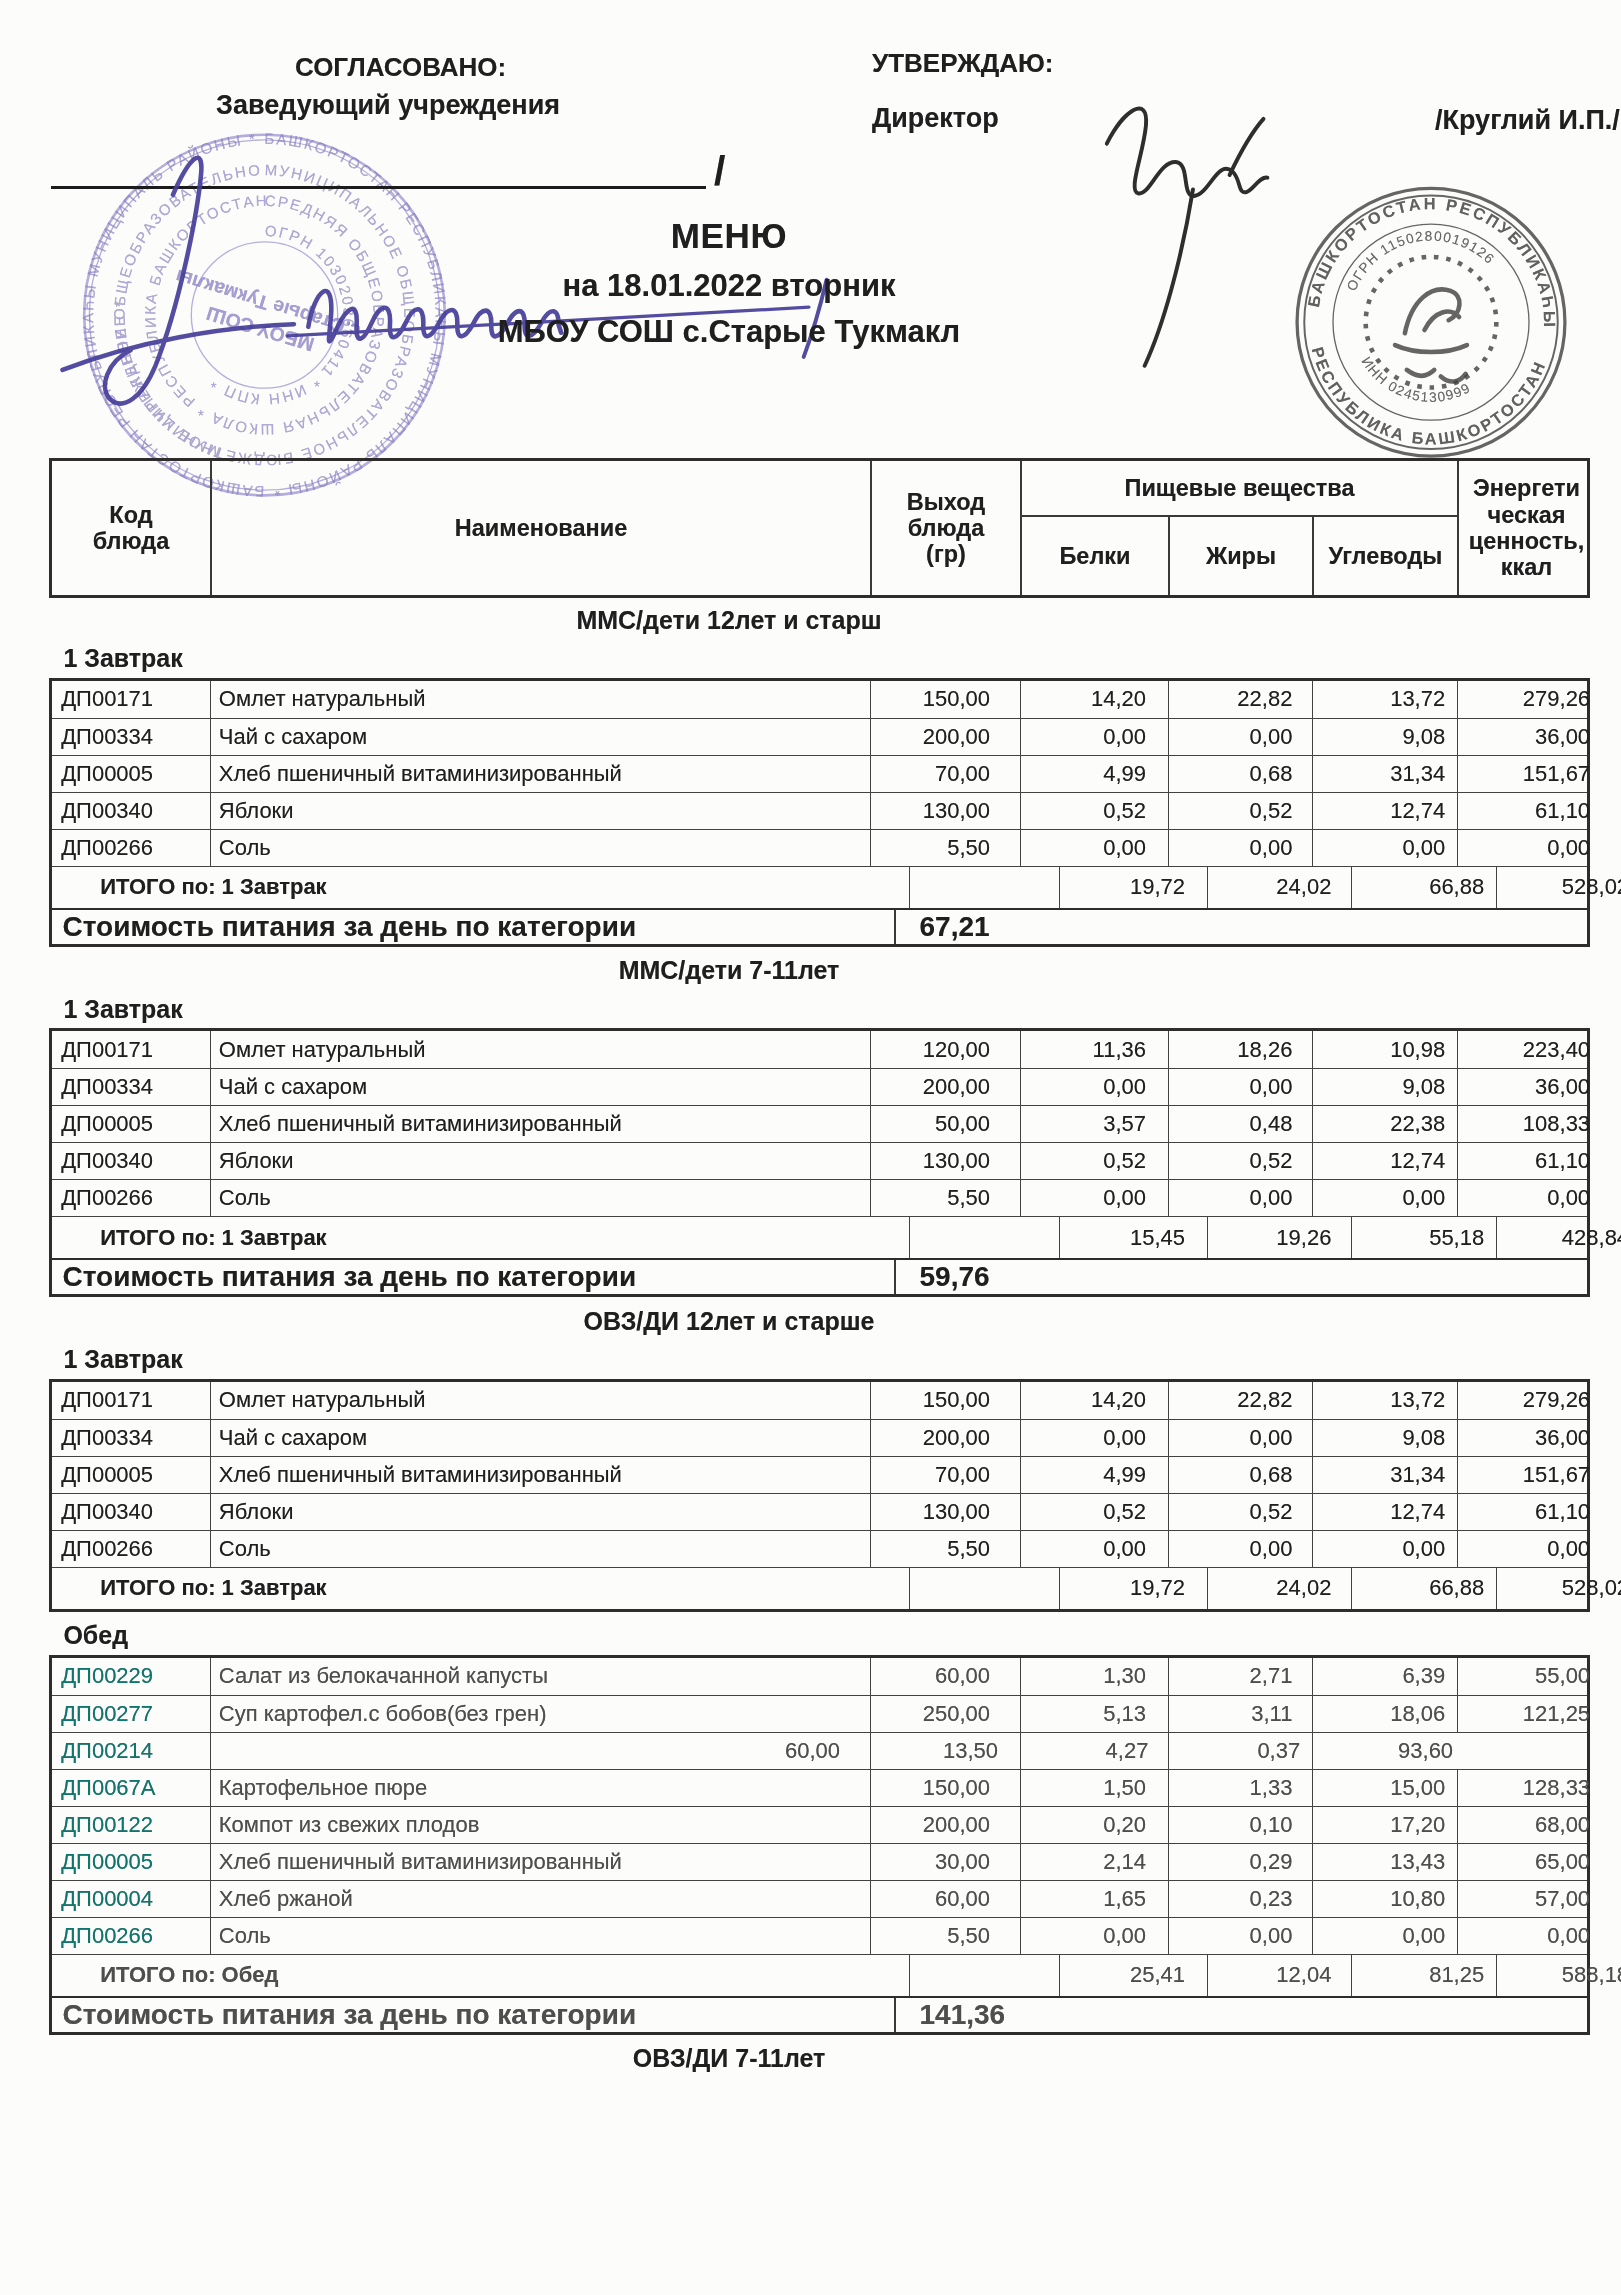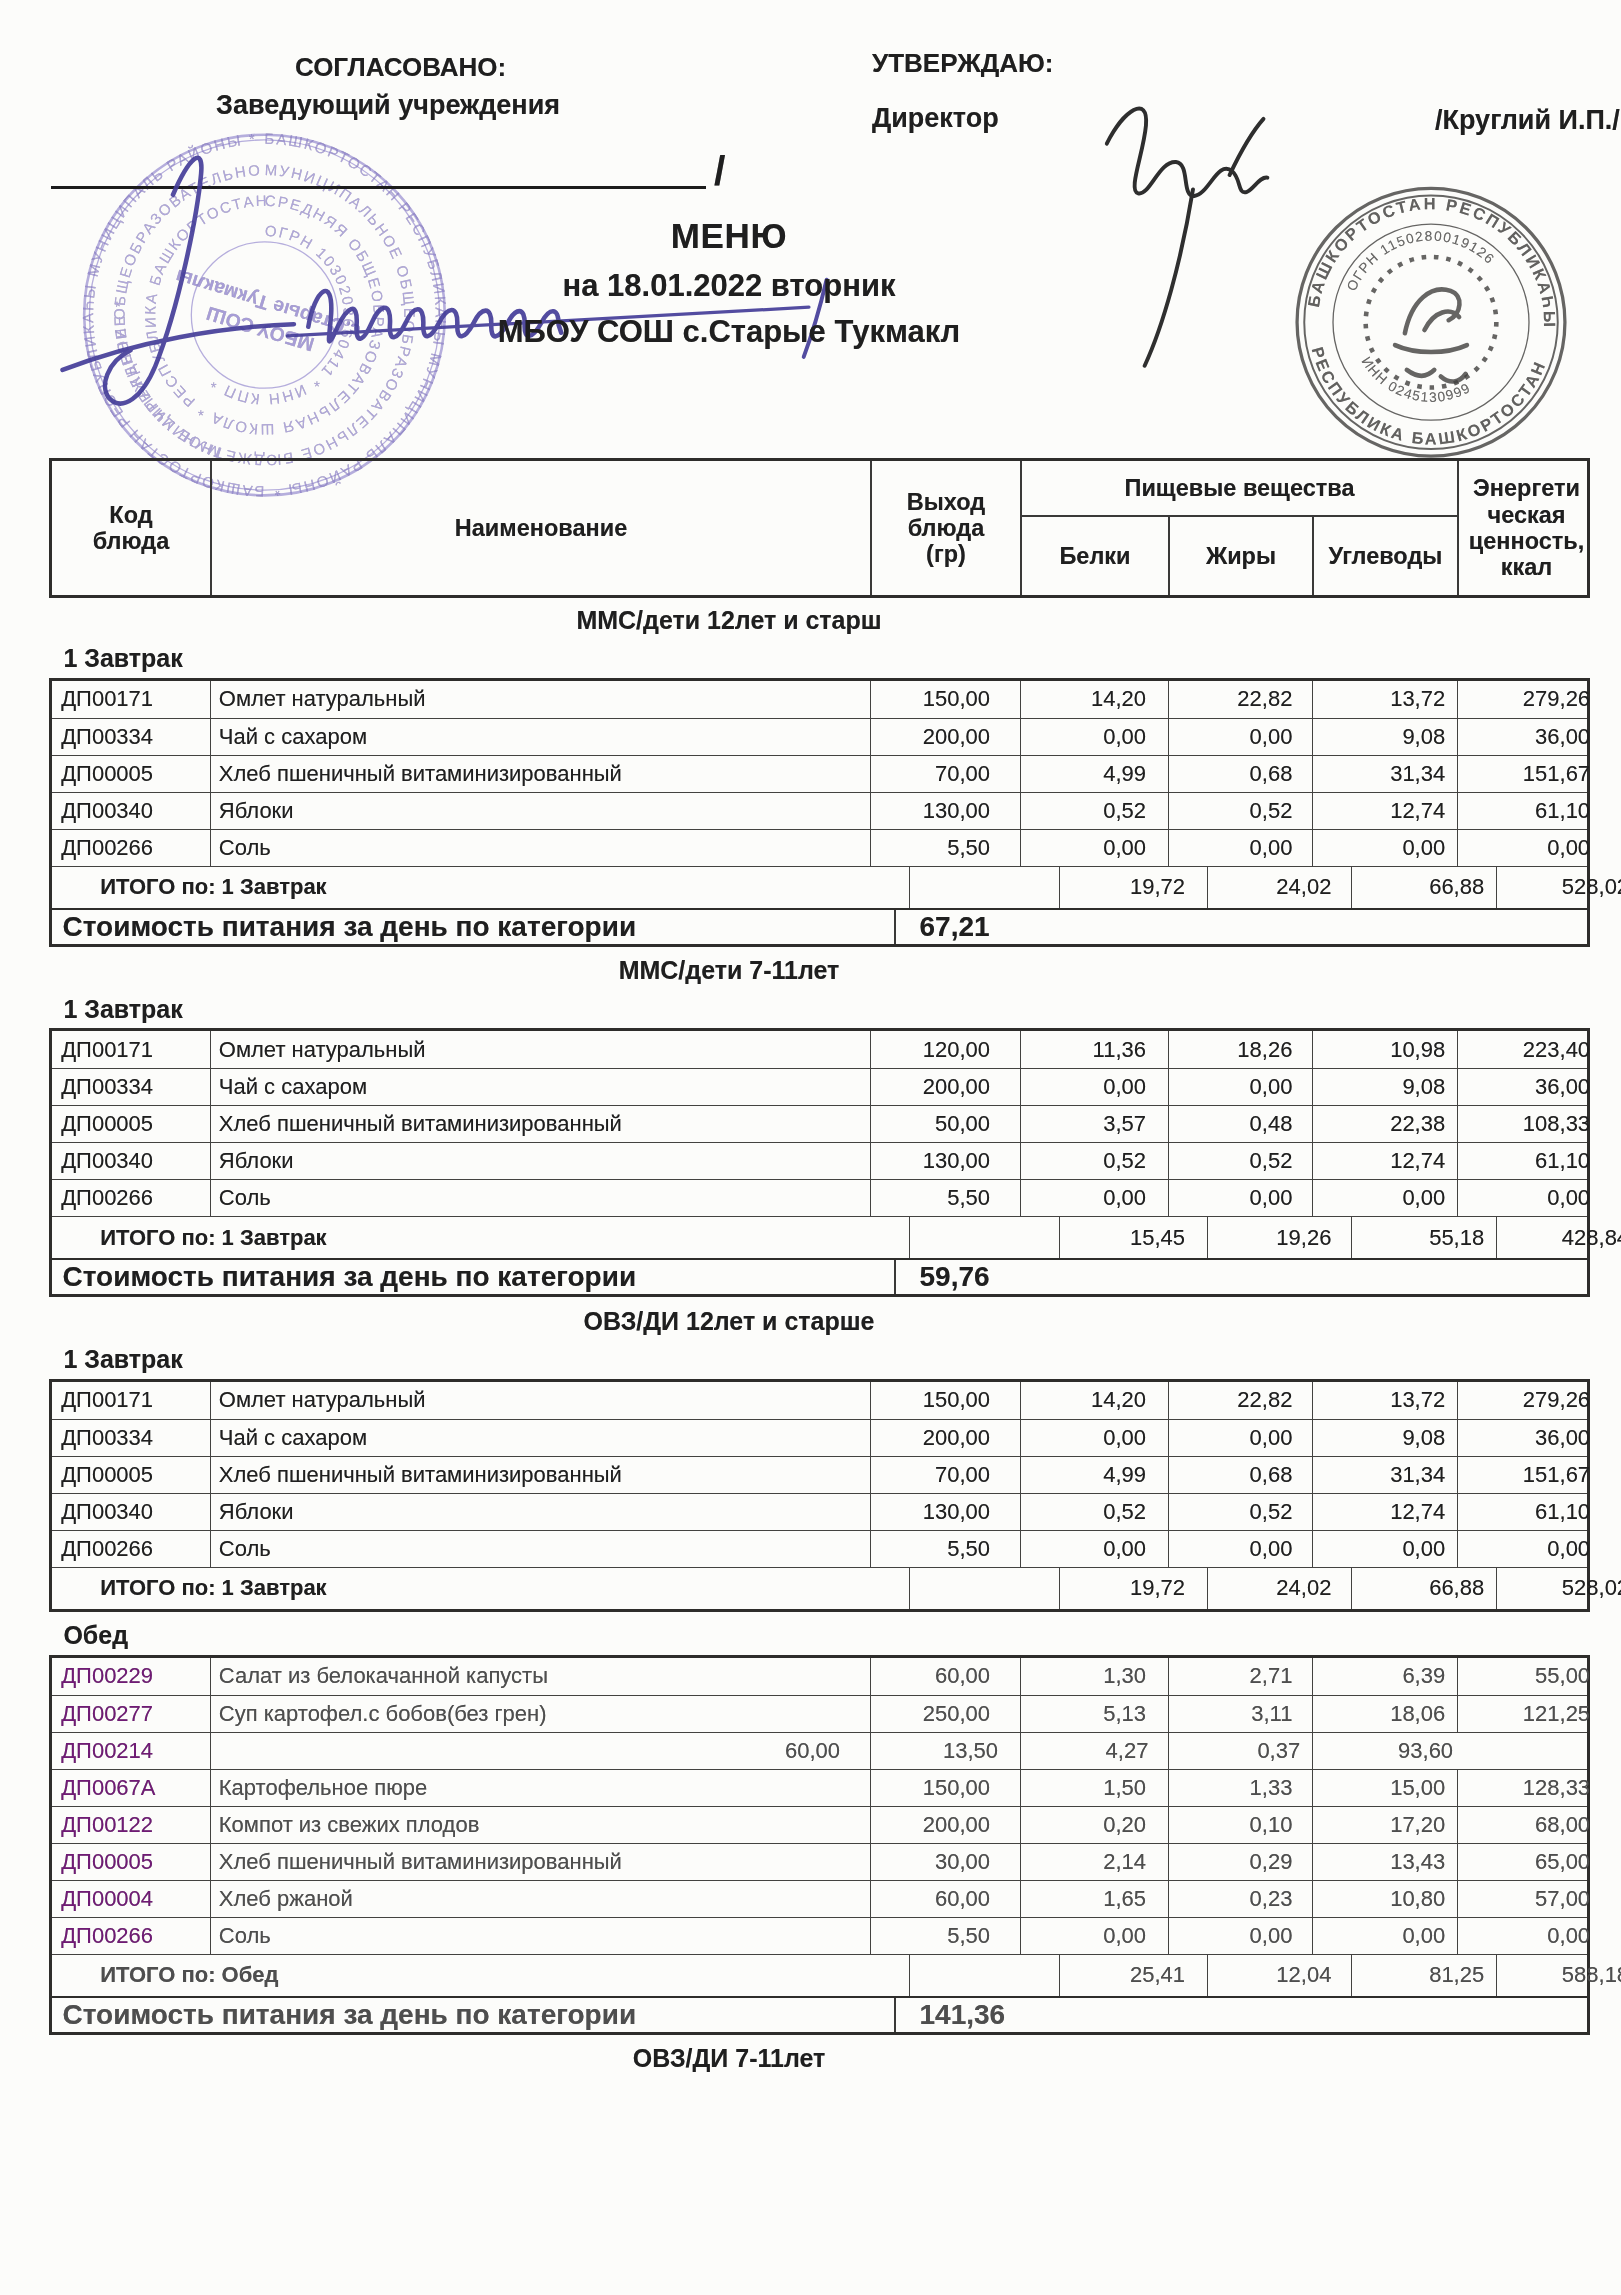--- a/index.html
+++ b/index.html
@@ -67,21 +67,21 @@
   .cell-out    { padding-right:30px; }
   .cell-prot   { padding-right:22px; }
   .cell-fat    { padding-right:19.6px; }
   .cell-carb   { padding-right:11.8px; }
   .cell-energy { padding-right:3.9px; }
   .total-label { grid-column:1/3; font-weight:bold; padding-left:9.2px; }
   .cost-label  { grid-column:1/3; font-weight:bold; font-size:28px; padding-left:10.5px; }
   .cost-value  { grid-column:3/8; font-weight:bold; font-size:28px; padding-left:23.5px;
                  border-left:2px solid #3a3938; }
   .faded .c { color:#4e4e4e; }
-  .faded .cell-code { color:#701a75; }
+  .faded .cell-code { color:#0f766e; }
 
   
   .stamp { opacity:.9; }
   svg text { font-family:"Liberation Sans", sans-serif; }
 </style>
 </head>
 <body>
 
 <div class="page">
 

